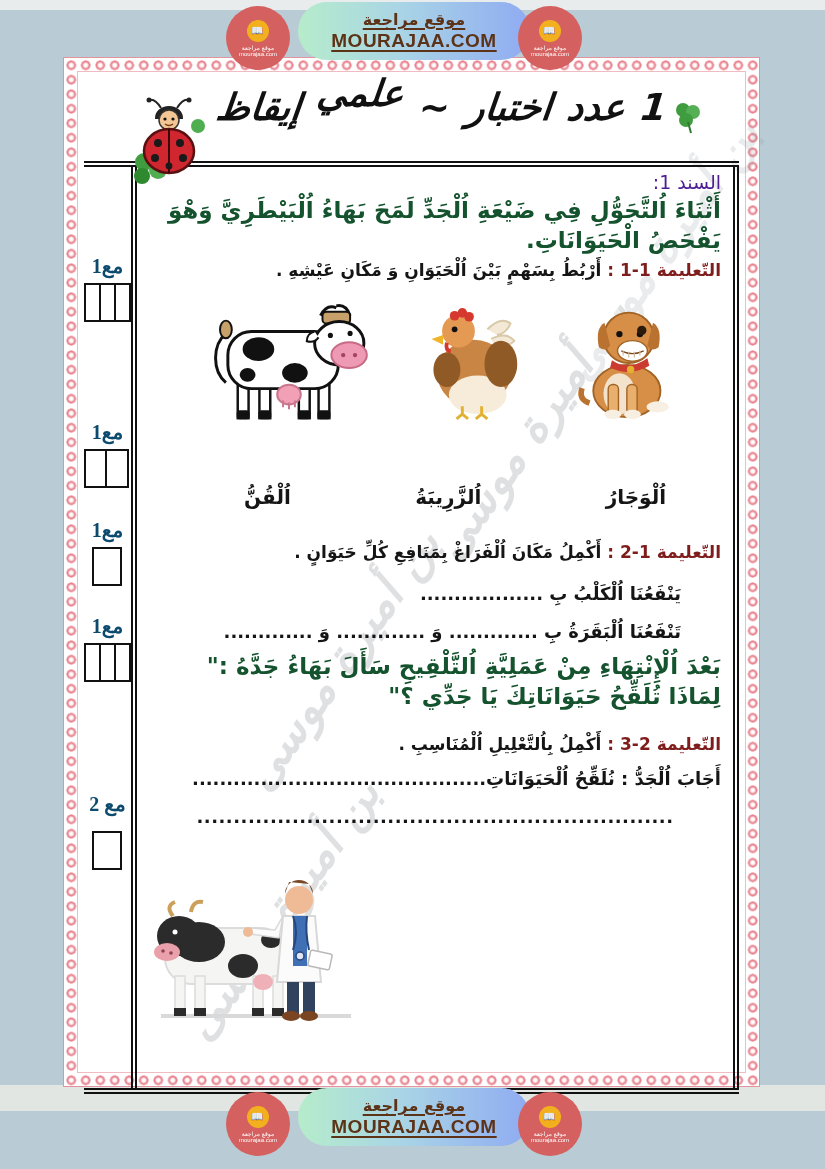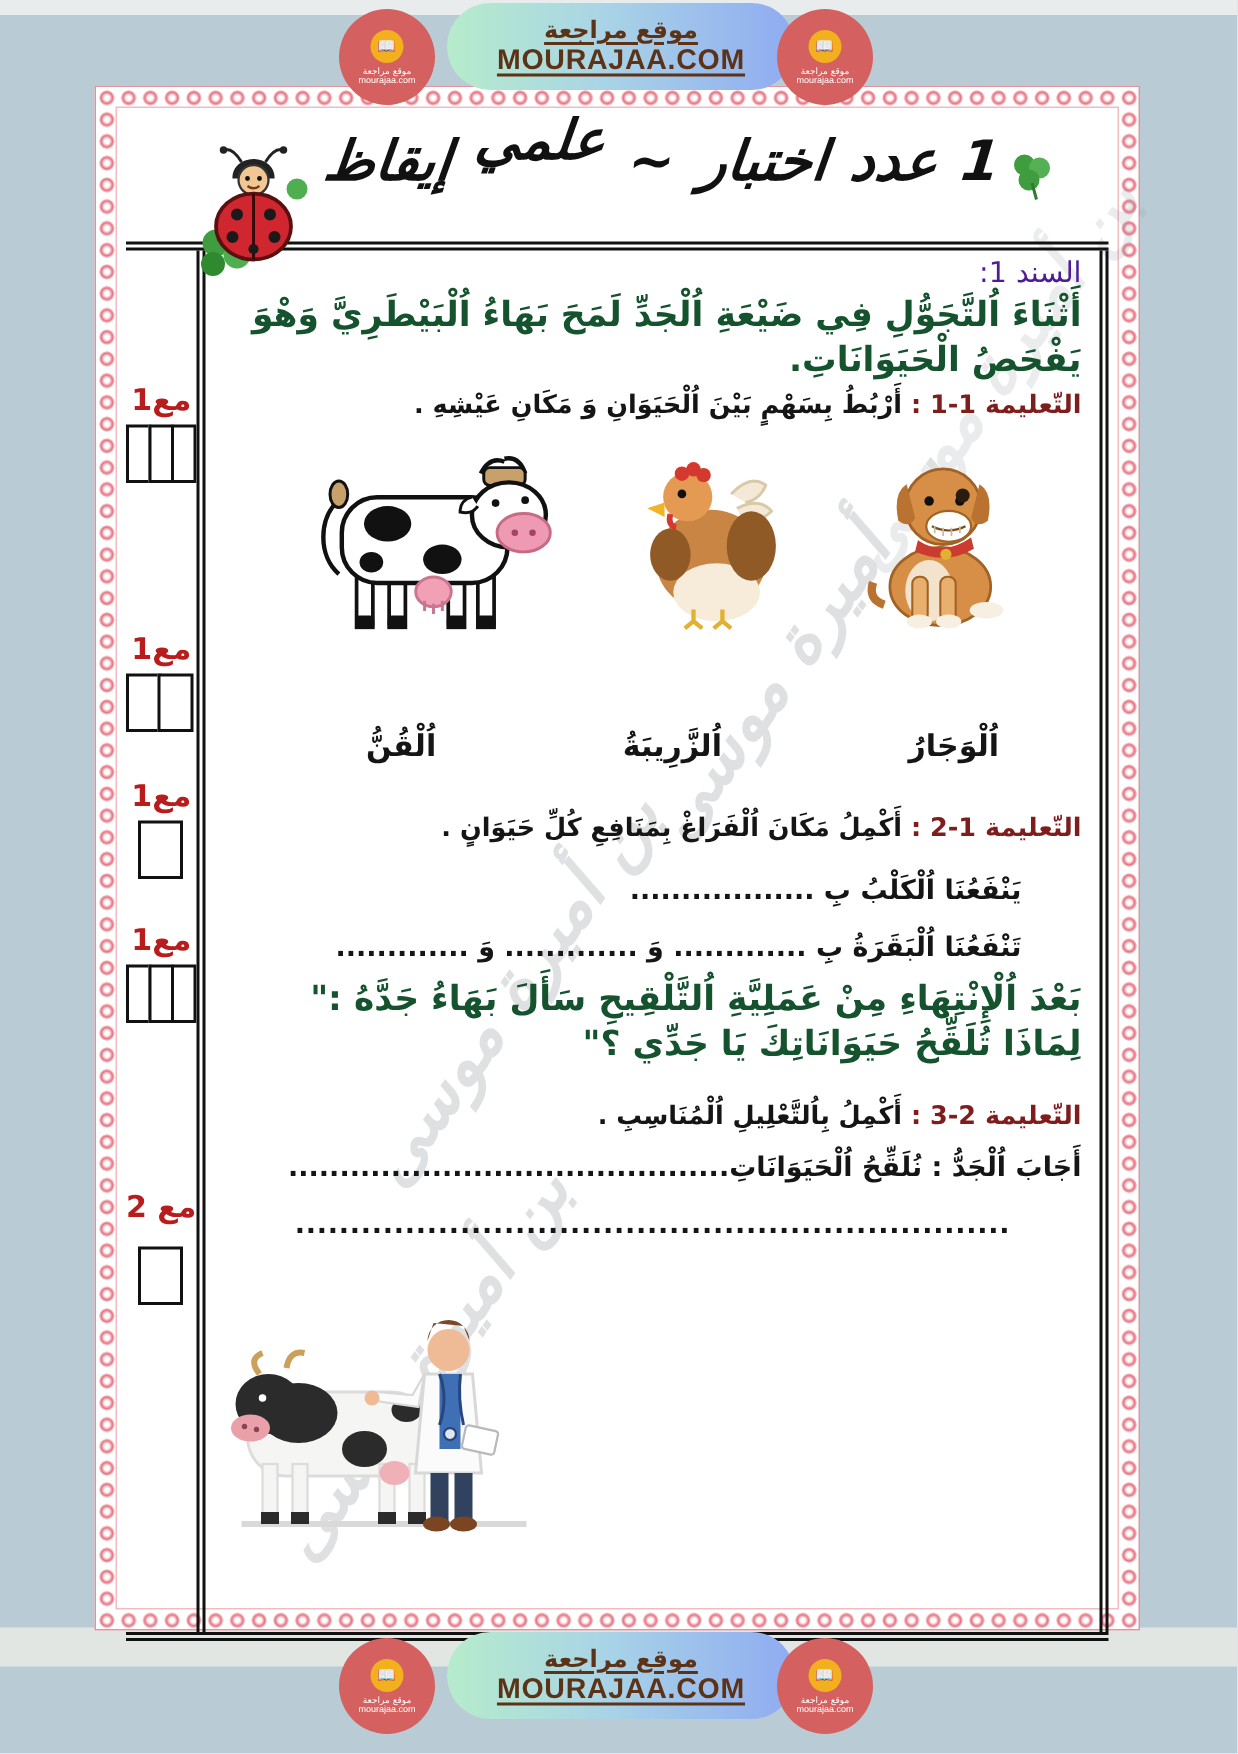--- a/index.html
+++ b/index.html
@@ -105,21 +105,21 @@
   }
   .sec2{margin-top:44px;}
   .p2{margin-top:0;}
   .instr3{margin-top:18px;}
   .answer{margin-top:4px;font-size:18px;font-weight:bold;line-height:32px;color:#151515;letter-spacing:.3px;}
 
   .vet-wrap{position:absolute;left:14px;bottom:58px;width:222px;height:166px;}
 
   
   .score-group{position:absolute;right:0;left:0;}
-  .score-label{font-size:20px;font-weight:bold;color:#b91c1c;text-align:center;line-height:26px;}
+  .score-label{font-size:20px;font-weight:bold;color:#0c4a6e;text-align:center;line-height:26px;font-family:Liberation Serif, serif;}
   .score-cells{display:flex;direction:ltr;justify-content:flex-start;margin:4px 0 0 2px;}
   .score-cells .cell{width:20px;height:35px;border:2.5px solid #111;margin-left:-2.5px;background:#fff;}
   .score-cells.single{justify-content:center;}
   .score-cells.single .cell{width:26px;}
 </style>
 </head>
 <body>
 
 <div class="top-strip"></div>
 <div class="bottom-strip"></div>

